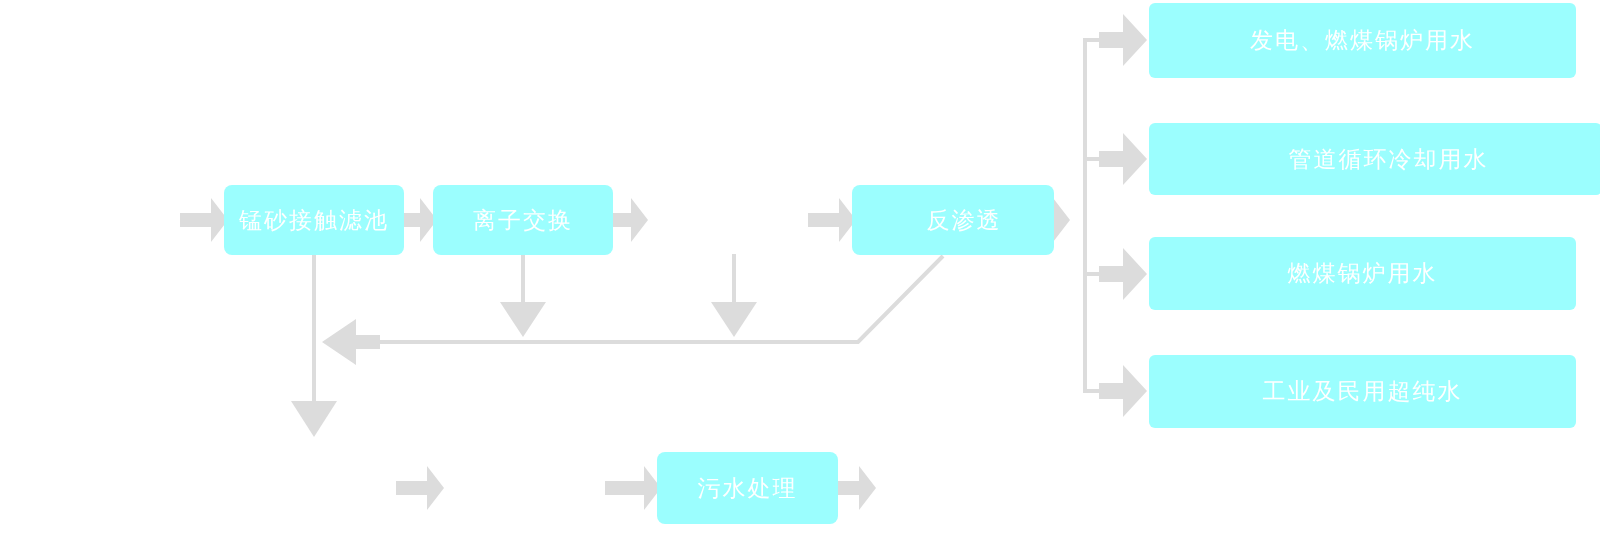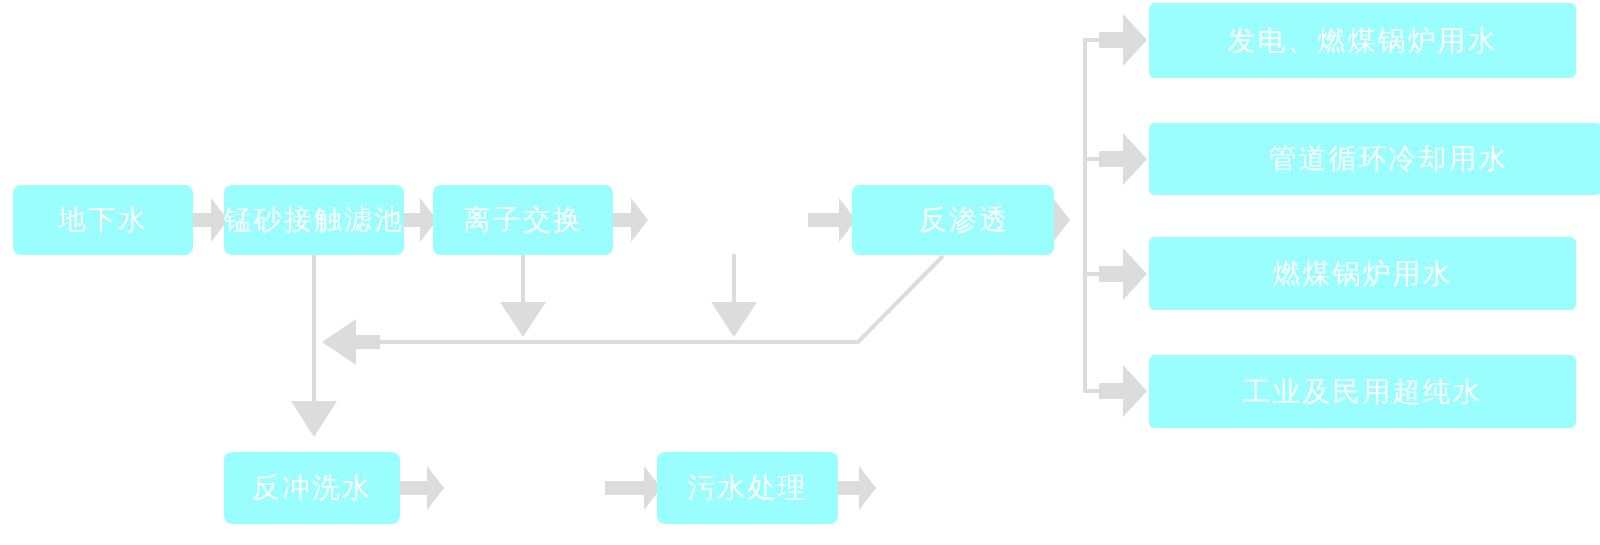--- a/index.html
+++ b/index.html
@@ -38,21 +38,21 @@
   }
   .node {
     position: absolute;
     z-index: 1;
     background: var(--node-fill);
     color: var(--node-text);
     display: flex;
     align-items: center;
     justify-content: center;
     border-radius: 8px;
-    font-size: 28px;
+    font-size: 23px;
     letter-spacing: 2px;
     white-space: nowrap;
     text-align: center;
   }
   
   .n-main { top: 185px; height: 70px; }
   .n-a { left: 13px;  width: 180px; }
   .n-b { left: 224px; width: 180px; }
   .n-c { left: 433px; width: 180px; }
   .n-d { left: 644px; width: 179px; }
@@ -101,26 +101,24 @@
     <path class="ln" d="M523 254 V303"></path>
     <path class="ar" d="M500 302 H546 L523 337 Z"></path>
     <path class="ln" d="M734 254 V303"></path>
     <path class="ar" d="M711 302 H757 L734 337 Z"></path>
 
     <path class="ar" d="M396 481 H427 V466 L444 488 L427 510 V495 H396 Z"></path>
     <path class="ar" d="M605 481 H644 V466 L661 488 L644 510 V495 H605 Z"></path>
     <path class="ar" d="M828 481 H859 V466 L876 488 L859 510 V495 H828 Z"></path>
   </svg>
 
-  <div class="node n-main n-a">地下水</div>
   <div class="node n-main n-b">锰砂接触滤池</div>
   <div class="node n-main n-c">离子交换</div>
   <div class="node n-main n-e">反渗透</div>
 
   <div class="node n-out n-r1">发电、燃煤锅炉用水</div>
   <div class="node n-out n-r2">管道循环冷却用水</div>
   <div class="node n-out n-r3">燃煤锅炉用水</div>
   <div class="node n-out n-r4">工业及民用超纯水</div>
 
-  <div class="node n-bot n-f">反冲洗水</div>
   <div class="node n-bot n-h">污水处理</div>
 
 </div>
 
 </body></html>

